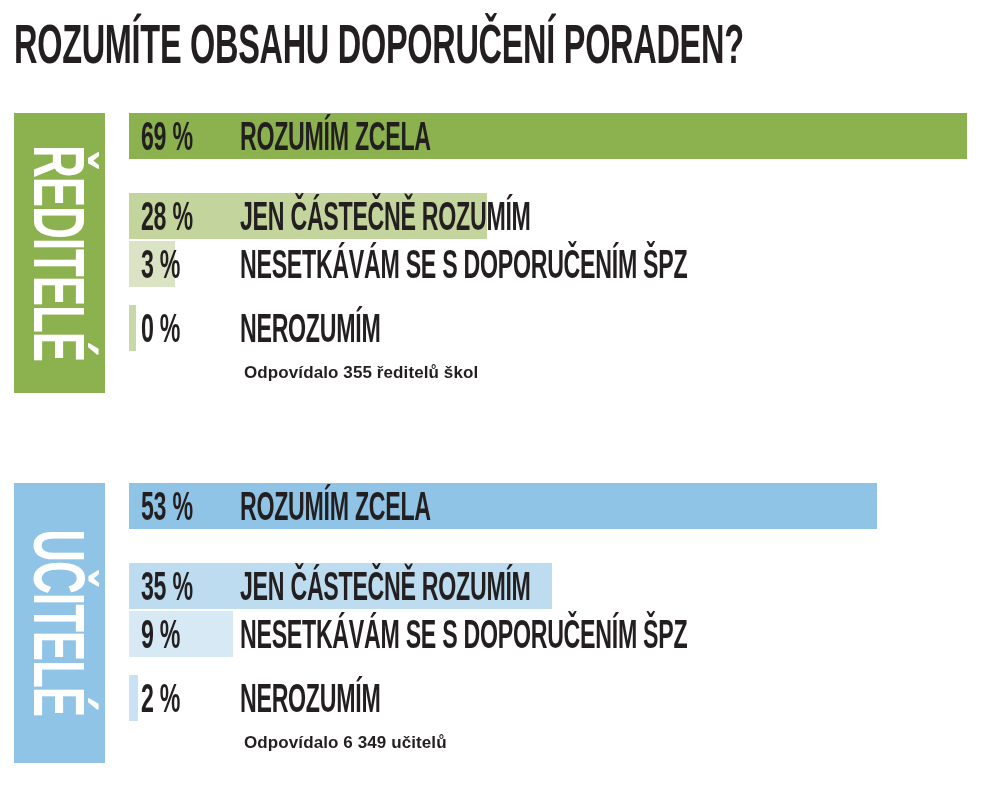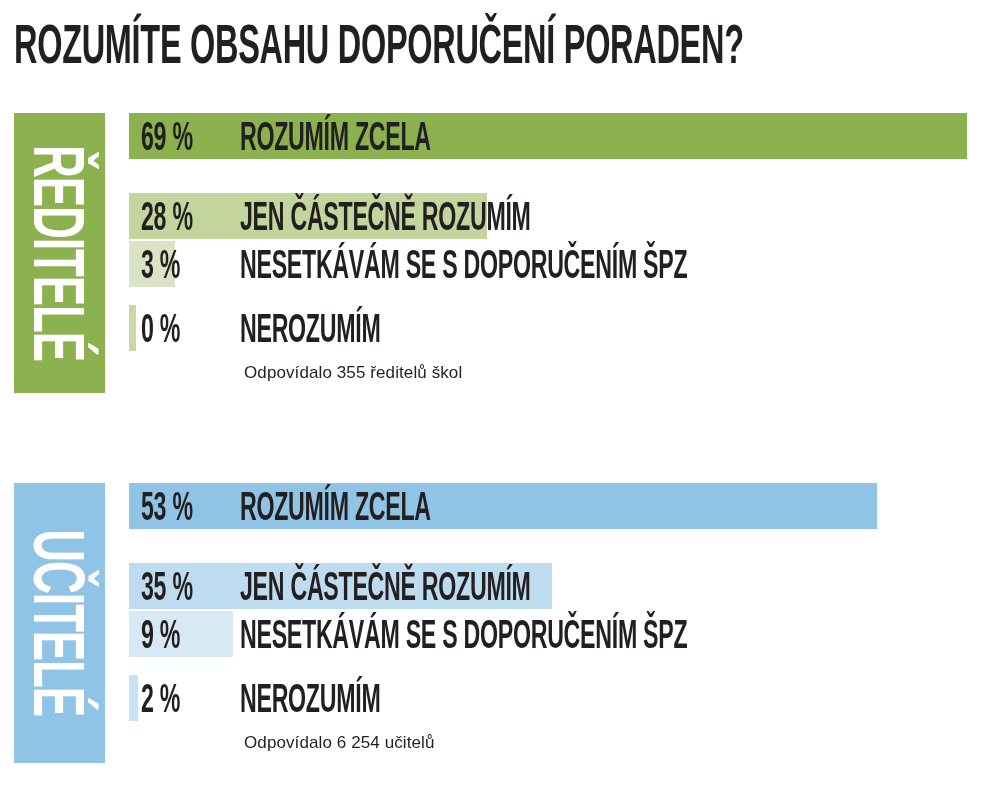--- a/index.html
+++ b/index.html
@@ -100,21 +100,21 @@
     white-space: nowrap;
     letter-spacing: -0.5px;
   }
   .pct { left: 12px; }
   .lbl { left: 111px; }
   .footnote {
     position: absolute;
     left: 115px;
     top: 250px;
     font-size: 17px;
-    font-weight: 400;
+    font-weight: 700;
     color: var(--ink);
     letter-spacing: 0.1px;
   }
 </style>
 </head>
 <body>
 
 <div class="page">
 
   <h1 class="title"><span class="cond">ROZUMÍTE OBSAHU DOPORUČENÍ PORADEN?</span></h1>
@@ -176,17 +176,17 @@
         <span class="pct">9 %</span>
         <span class="lbl">NESETKÁVÁM SE S DOPORUČENÍM ŠPZ</span>
       </div>
 
       <div class="row r4">
         <div class="bar-fill" style="width: 9px; background: rgb(200, 225, 244);"></div>
         <span class="pct">2 %</span>
         <span class="lbl">NEROZUMÍM</span>
       </div>
 
-      <p class="footnote">Odpovídalo 6 254 učitelů</p>
+      <p class="footnote">Odpovídalo 6 349 učitelů</p>
     </div>
   </section>
 
 </div>
 
 </body></html>

